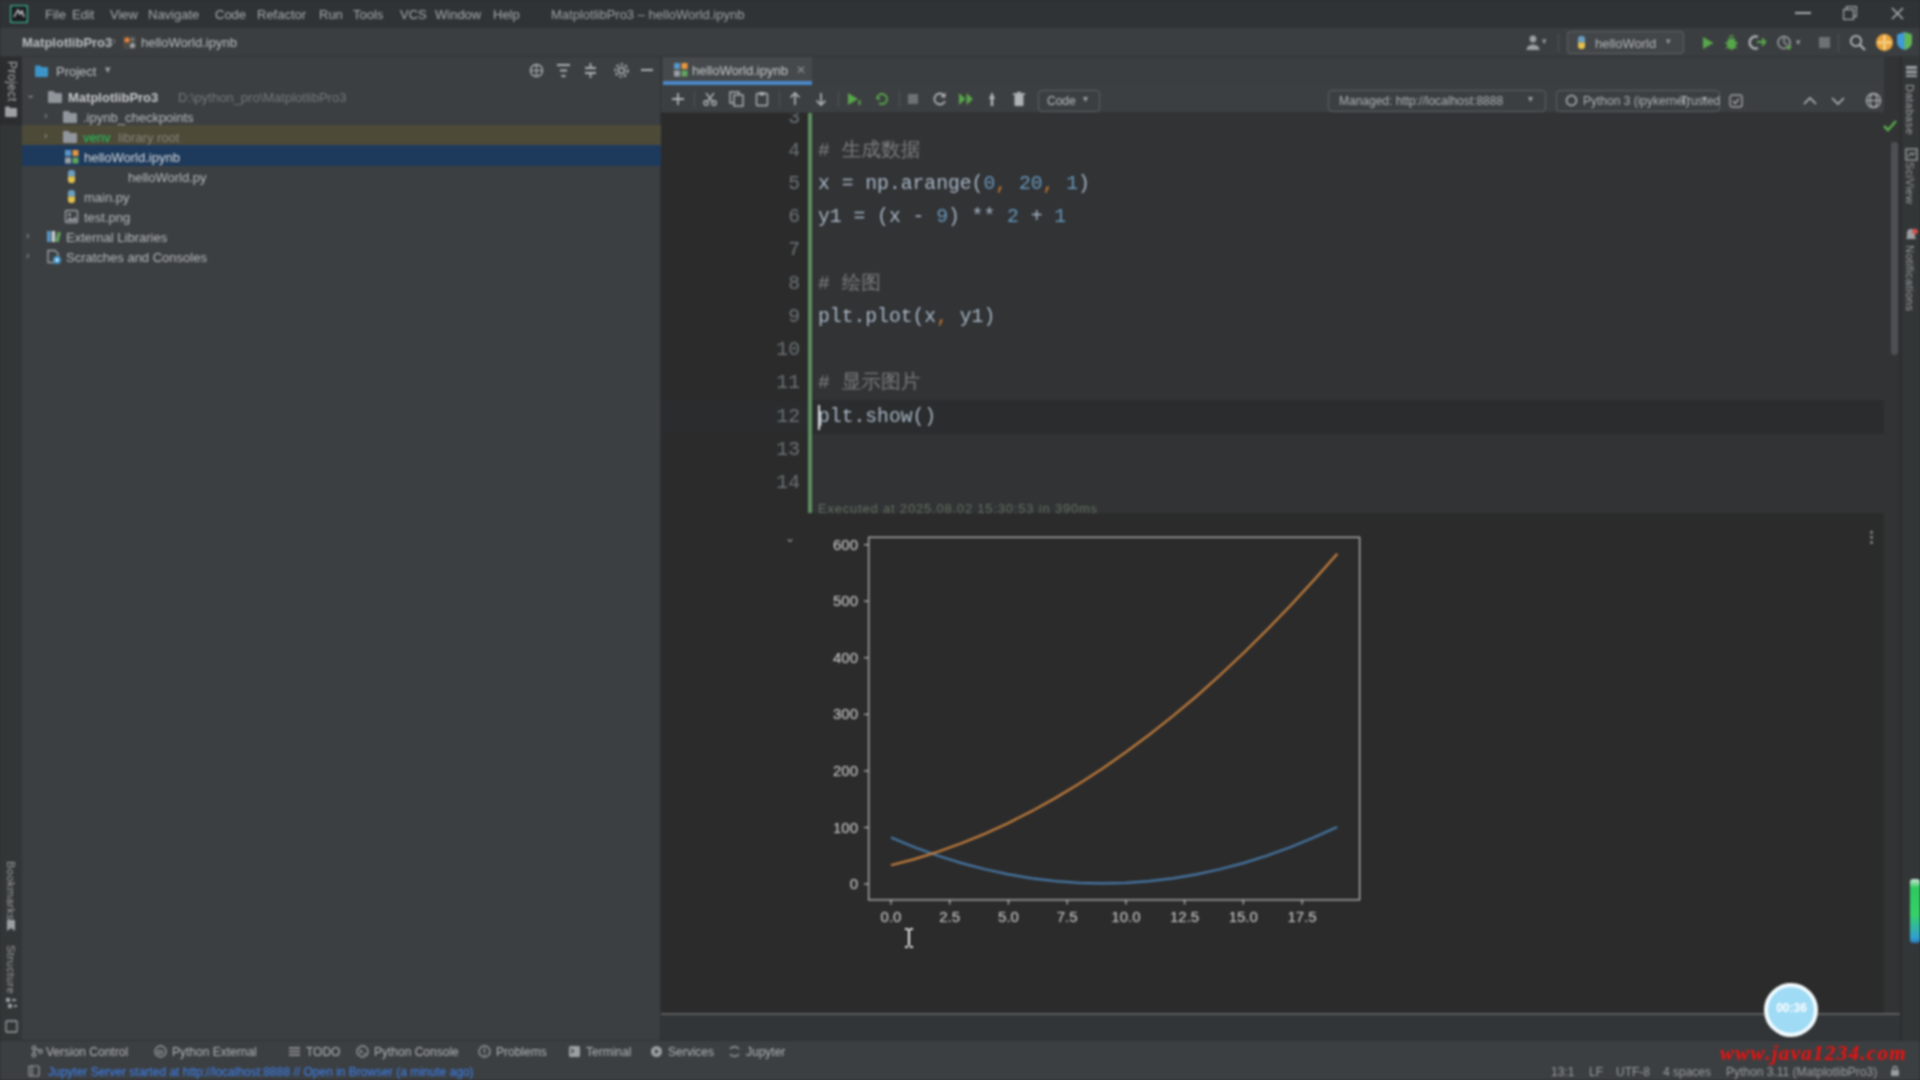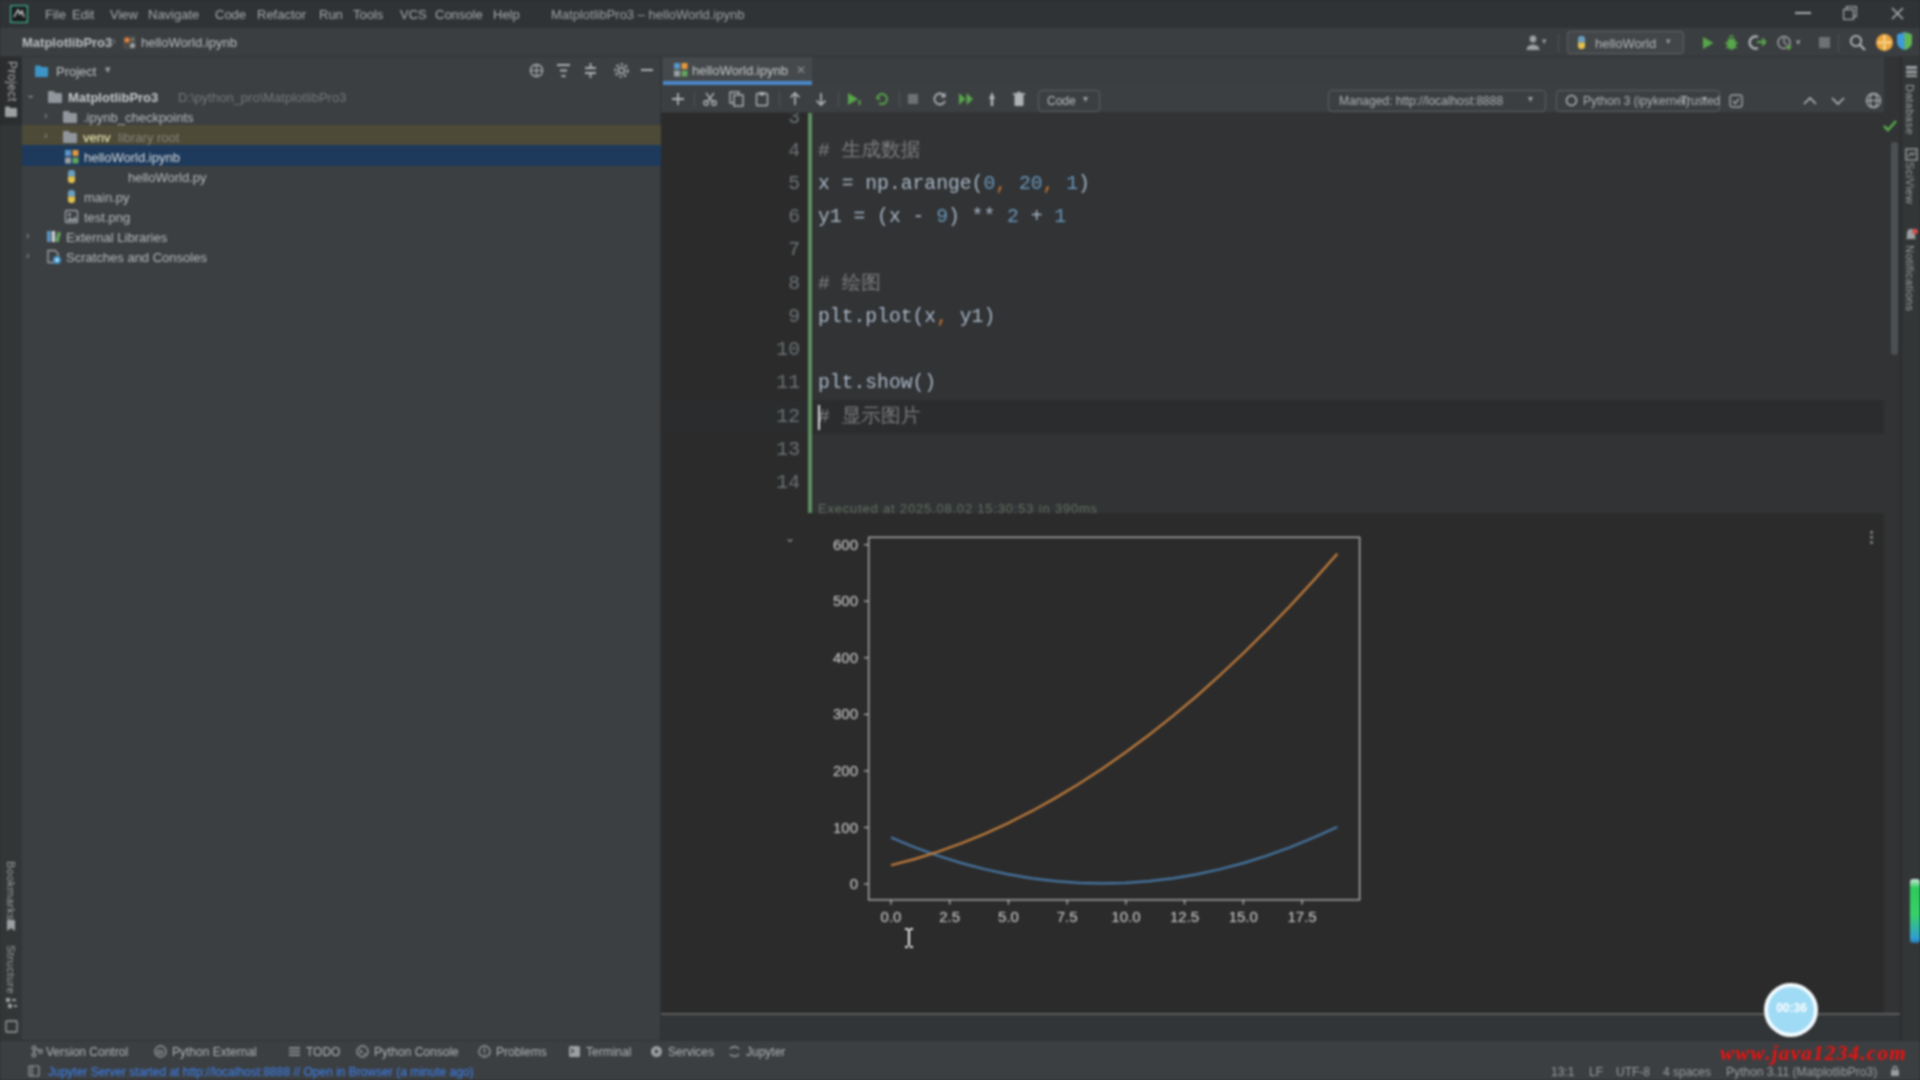--- a/index.html
+++ b/index.html
@@ -25,21 +25,21 @@
   <div class="abs" style="left:0;top:7px;color:#a8abad;font-size:13px;">
     <span class="abs" style="left:45px">File</span>
       <span class="abs" style="left:72px">Edit</span>
       <span class="abs" style="left:110px">View</span>
       <span class="abs" style="left:148px">Navigate</span>
       <span class="abs" style="left:215px">Code</span>
       <span class="abs" style="left:257px">Refactor</span>
       <span class="abs" style="left:319px">Run</span>
       <span class="abs" style="left:353px">Tools</span>
       <span class="abs" style="left:400px">VCS</span>
-      <span class="abs" style="left:435px">Console</span>
+      <span class="abs" style="left:435px">Window</span>
       <span class="abs" style="left:493px">Help</span>
   </div>
   <div class="abs" style="left:551px;top:7px;color:#9ea1a3;font-size:13px;">MatplotlibPro3 – helloWorld.ipynb</div>
   <div class="abs" style="left:1795px;top:12px;width:16px;height:2px;background:#a9acae;"></div>
   <svg class="abs" style="left:1843px;top:6px" width="14" height="14">
     <rect x="3.5" y="0.5" width="10" height="10" fill="none" stroke="#a9acae" stroke-width="1.3"></rect>
     <rect x="0.5" y="3.5" width="10" height="10" fill="#303335" stroke="#a9acae" stroke-width="1.3"></rect>
   </svg>
   <svg class="abs" style="left:1891px;top:7px" width="13" height="13">
     <path d="M1 1 L12 12 M12 1 L1 12" stroke="#a9acae" stroke-width="1.6"></path>
@@ -167,21 +167,21 @@
       <rect x="1" y="3" width="14" height="10" rx="1" fill="#90969c"></rect>
       <rect x="1" y="1" width="6.5" height="4" rx="1" fill="#90969c"></rect>
     </svg>
     <div class="abs" style="left:83px;top:110px;color:#b6b9bb;font-size:13px;">.ipynb_checkpoints</div>
 
     <div class="abs" style="left:44px;top:129px;color:#9da0a2;font-size:11px;">›</div>
     <svg class="abs" style="left:62px;top:130px" width="16" height="14">
       <rect x="1" y="3" width="14" height="10" rx="1" fill="#90969c"></rect>
       <rect x="1" y="1" width="6.5" height="4" rx="1" fill="#90969c"></rect>
     </svg>
-    <div class="abs" style="left:83px;top:130px;color:#fef9c3;font-size:13px;">venv</div>
+    <div class="abs" style="left:83px;top:130px;color:#22c55e;font-size:13px;">venv</div>
     <div class="abs" style="left:118px;top:130px;color:#87827a;font-size:13px;">library root</div>
 
     <svg class="abs" style="left:64px;top:149px" width="15" height="15">
       <rect x="1" y="1" width="6" height="6" fill="#5896c8"></rect>
       <rect x="8.5" y="1" width="6" height="6" fill="#e8973f"></rect>
       <rect x="1" y="8.5" width="6" height="6" fill="#9aa0a6"></rect>
       <rect x="8.5" y="8.5" width="6" height="6" fill="#63a55f"></rect>
     </svg>
     <div class="abs" style="left:84px;top:150px;color:#d8dbdd;font-size:13px;">helloWorld.ipynb</div>
 
@@ -355,22 +355,22 @@
     </div>
     <div class="abs mono" id="code" style="left:157px;top:-11.6px;font-size:19.7px;line-height:33.25px;color:#a9b7c6;">
       <div>&nbsp;</div>
       <div><span style="color:#7d7d7d"># 生成数据</span></div>
       <div>x = np.arange(<span style="color:#6897bb">0</span><span style="color:#cc7832">,</span> <span style="color:#6897bb">20</span><span style="color:#cc7832">,</span> <span style="color:#6897bb">1</span>)</div>
       <div>y1 = (x - <span style="color:#6897bb">9</span>) ** <span style="color:#6897bb">2</span> + <span style="color:#6897bb">1</span></div>
       <div>&nbsp;</div>
       <div><span style="color:#7d7d7d"># 绘图</span></div>
       <div>plt.plot(x<span style="color:#cc7832">,</span> y1)</div>
       <div>&nbsp;</div>
+      <div><span style="color:#7d7d7d"># 显示图片</span></div>
       <div>plt.show()</div>
-      <div><span style="color:#7d7d7d"># 显示图片</span></div>
     </div>
     <div class="abs" style="left:157px;top:292px;width:2px;height:25px;background:#dcdcdc;"></div>
     <div class="abs" style="left:157px;top:388px;color:#63705f;font-size:13px;letter-spacing:0.8px;font-family:'Liberation Sans',sans-serif;">Executed at 2025.08.02 15:30:53 in 390ms</div>
   </div>
 
   <div class="abs" style="left:661px;top:513px;width:1223px;height:500px;background:#2b2b2b;"></div>
   <div id="output" style="position:absolute;left:0;top:0;">
     <div class="abs" style="left:785px;top:531px;color:#9da0a2;font-size:12px;">⌄</div>
     <div class="abs" style="left:1864px;top:528px;color:#9da0a2;font-size:15px;font-weight:bold;">⋮</div>
     <svg class="abs" style="left:760px;top:500px" width="660" height="470" font-family="Liberation Sans, sans-serif">

